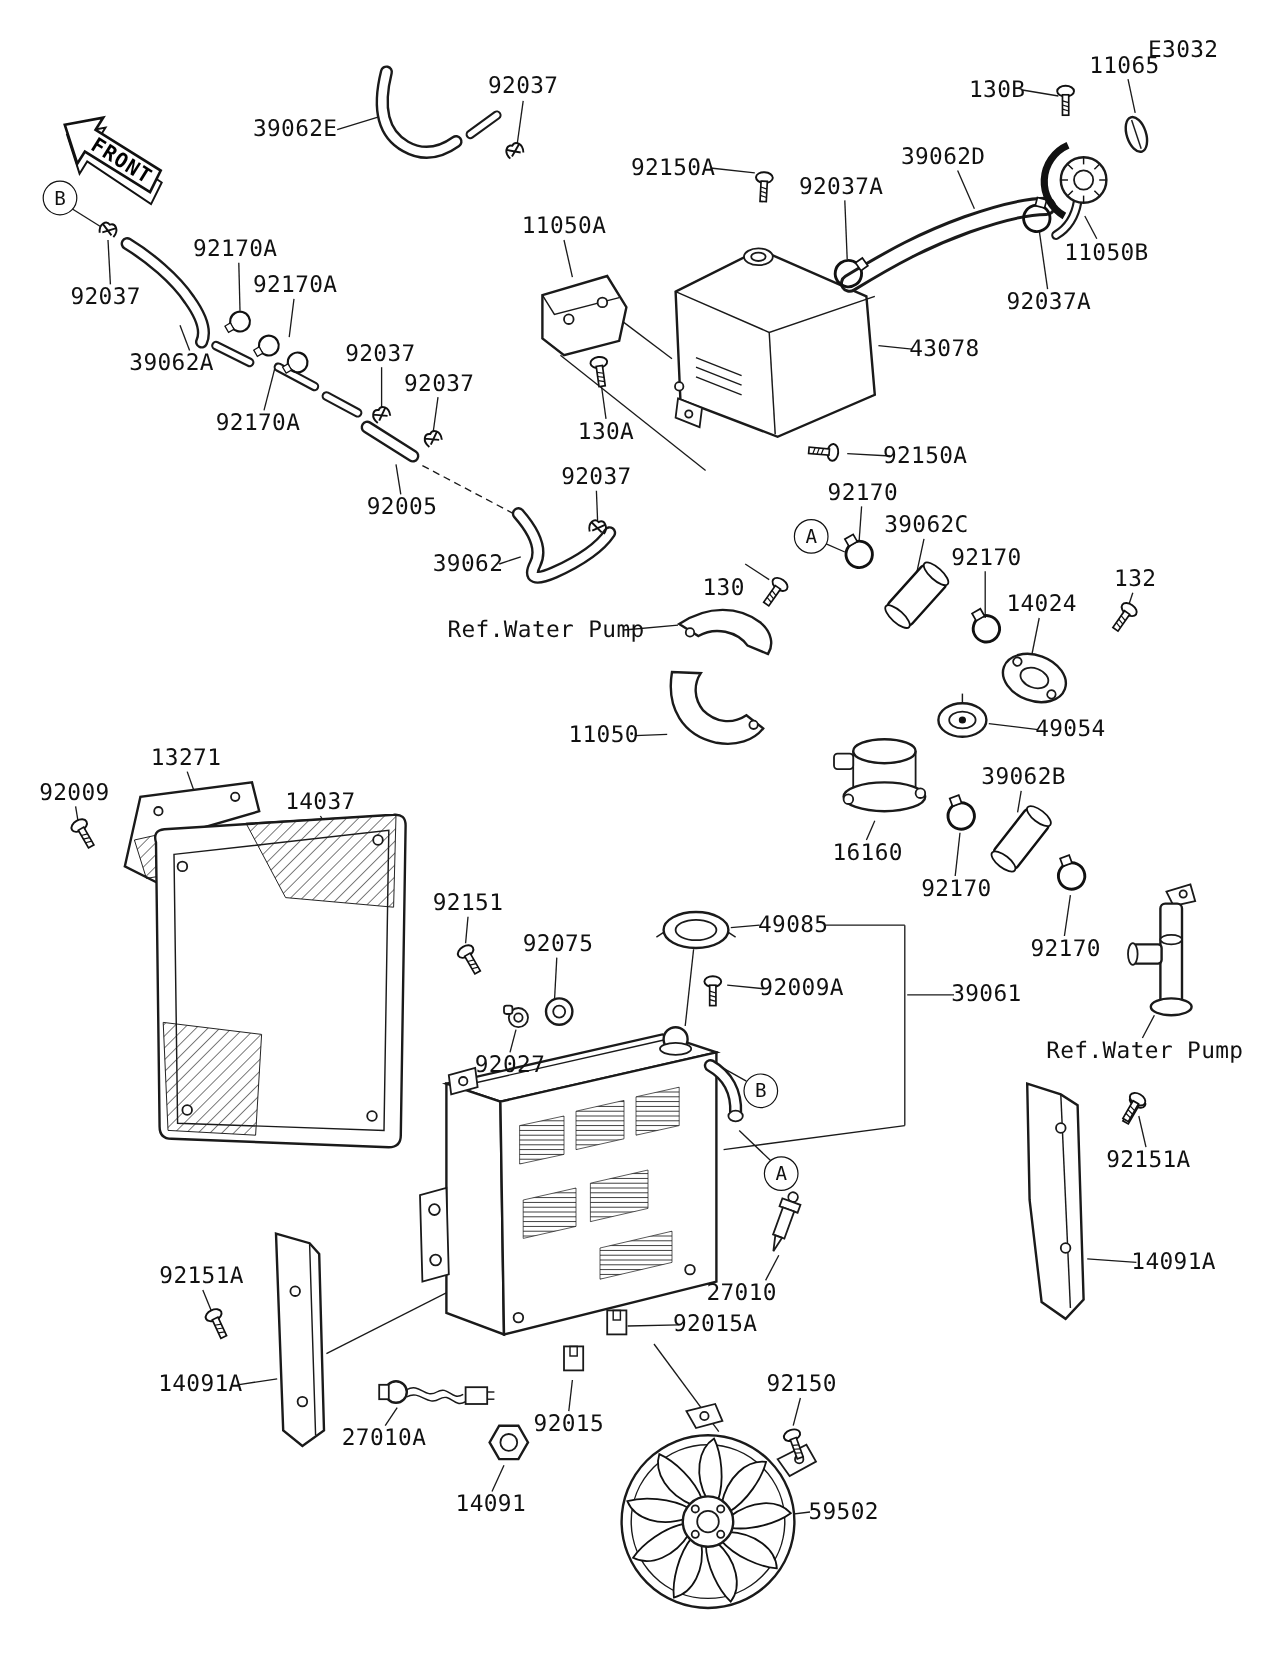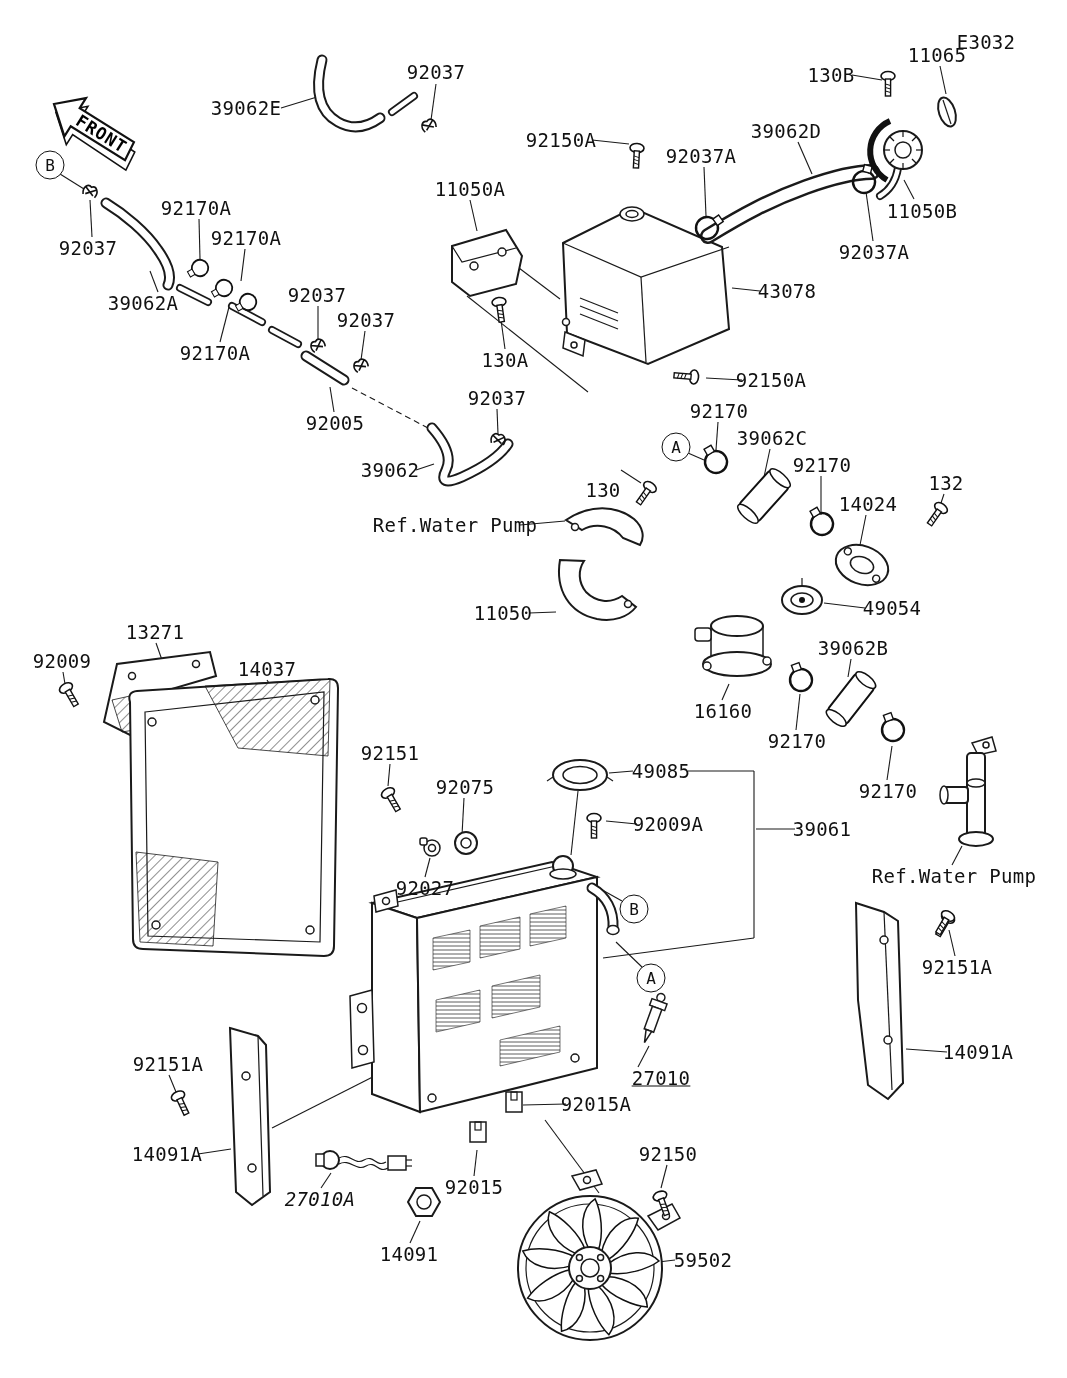--- a/index.html
+++ b/index.html
@@ -470,27 +470,27 @@
       <div class="part-label" style="left: 797px; top: 741px;">92170</div>
       <div class="part-label" style="left: 390px; top: 753px;">92151</div>
       <div class="part-label" style="left: 661px; top: 771px; text-align: center;">49085</div>
       <div class="part-label" style="left: 465px; top: 787px; text-align: right;">92075</div>
       <div class="part-label" style="left: 888px; top: 791px;">92170</div>
       <div class="part-label" style="left: 668px; top: 824px;">92009A</div>
       <div class="part-label" style="left: 822px; top: 829px;">39061</div>
       <div class="part-label" style="left: 425px; top: 888px;">92027</div>
       <div class="part-label" style="left: 954px; top: 876px;">Ref.Water Pump</div>
       <div class="part-label" style="left: 957px; top: 967px;">92151A</div>
-      <div class="part-label" style="left: 661px; top: 1078px; text-decoration: underline;">27010</div>
+      <div class="part-label" style="left: 618px; top: 1078px;">27010</div>
       <div class="part-label" style="left: 978px; top: 1052px;">14091A</div>
       <div class="part-label" style="left: 168px; top: 1064px;">92151A</div>
       <div class="part-label" style="left: 596px; top: 1104px;">92015A</div>
       <div class="part-label" style="left: 167px; top: 1154px;">14091A</div>
       <div class="part-label" style="left: 668px; top: 1154px;">92150</div>
-      <div class="part-label" style="left: 320px; top: 1199px; font-style: italic;">27010A</div>
+      <div class="part-label" style="left: 320px; top: 1199px;">27010A</div>
       <div class="part-label" style="left: 474px; top: 1187px;">92015</div>
       <div class="part-label" style="left: 409px; top: 1254px;">14091</div>
       <div class="part-label" style="left: 703px; top: 1260px;">59502</div>
       <div class="callout" style="left: 50px; top: 165px;">B</div>
       <div class="callout" style="left: 676px; top: 447px;">A</div>
       <div class="callout" style="left: 634px; top: 909px;">B</div>
       <div class="callout" style="left: 651px; top: 978px;">A</div>
     </div>
 
 <div class="part-label" id="diagram-code" style="left:986px;top:42px;">E3032</div>

